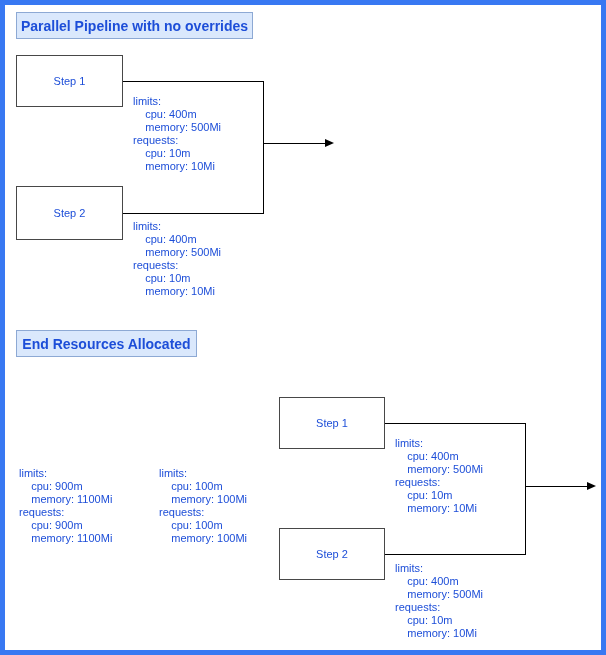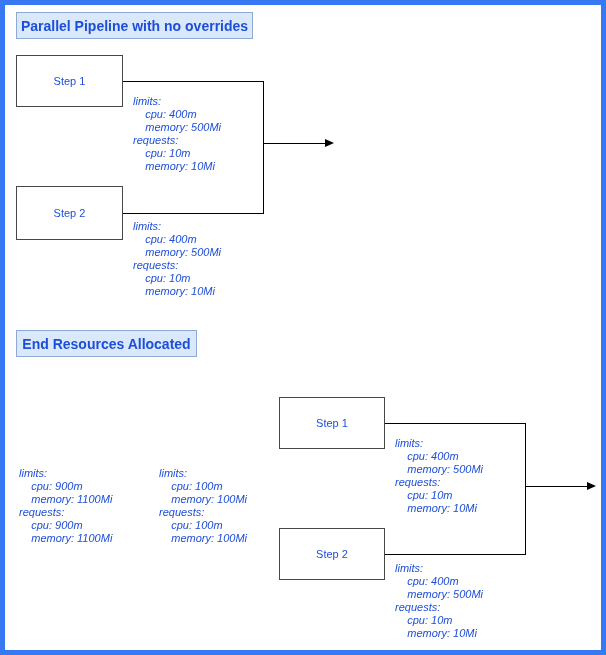--- a/index.html
+++ b/index.html
@@ -42,21 +42,20 @@
     font-size:11px;
     text-align:left;
     white-space:pre;
     line-height:16px;
   }
   .res {
     position:absolute;
     font-size:11px;
     line-height:13px;
     white-space:pre;
-    font-style:italic;
   }
   .hline { position:absolute; height:0; border-top:1px solid var(--connector,#000); }
   .vline { position:absolute; width:0;  border-left:1px solid var(--connector,#000); }
   .arrow-head {
     position:absolute;
     width:0; height:0;
     border-left:9px solid var(--connector,#000);
     border-top:4.5px solid transparent;
     border-bottom:4.5px solid transparent;
   }

